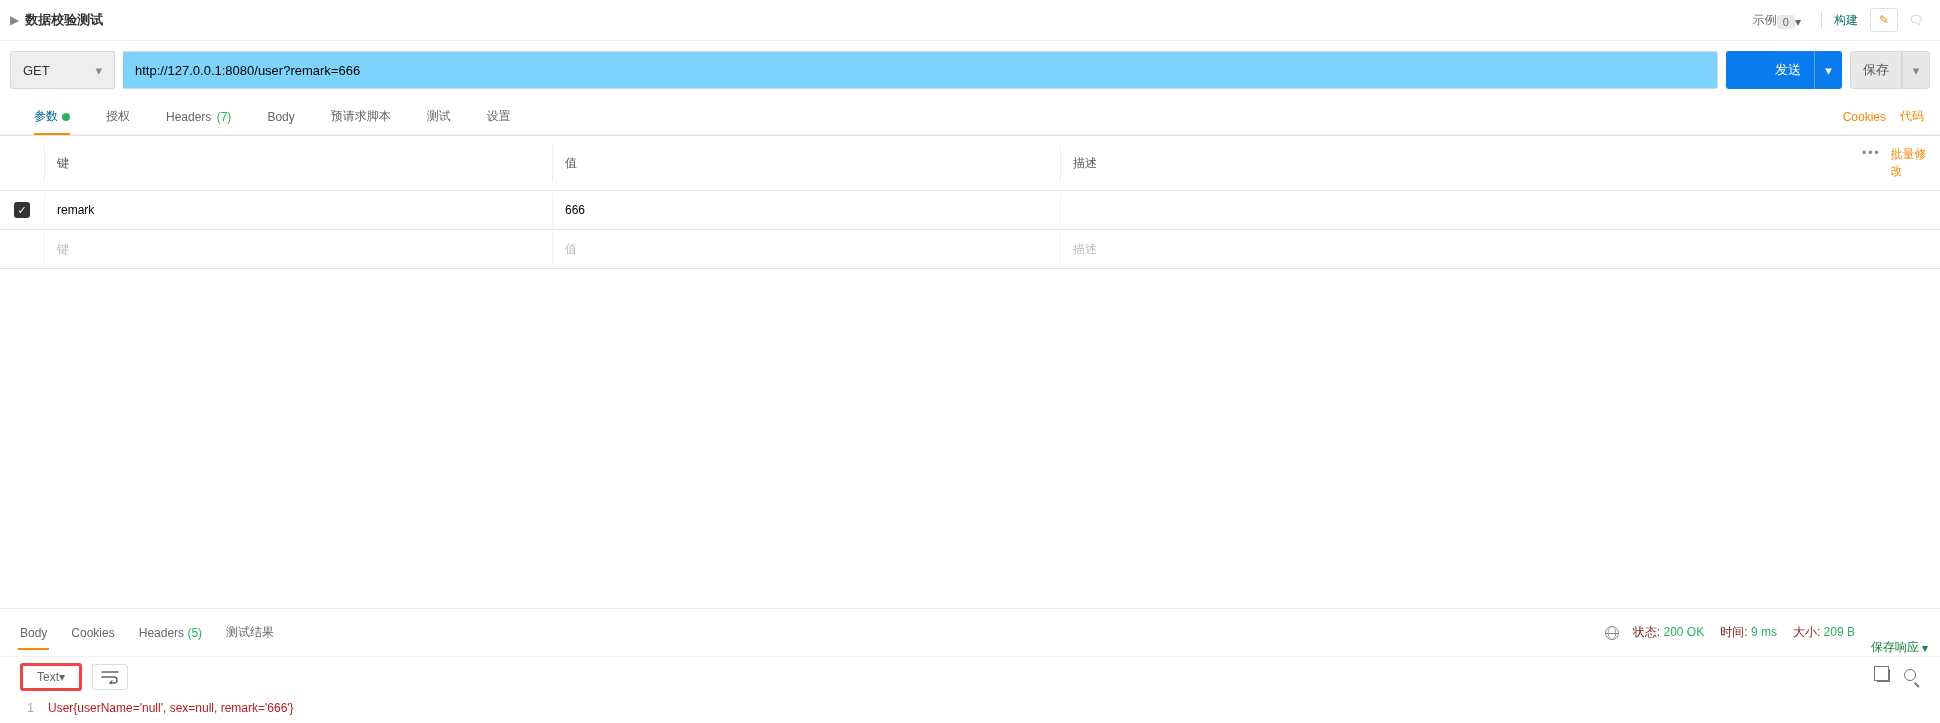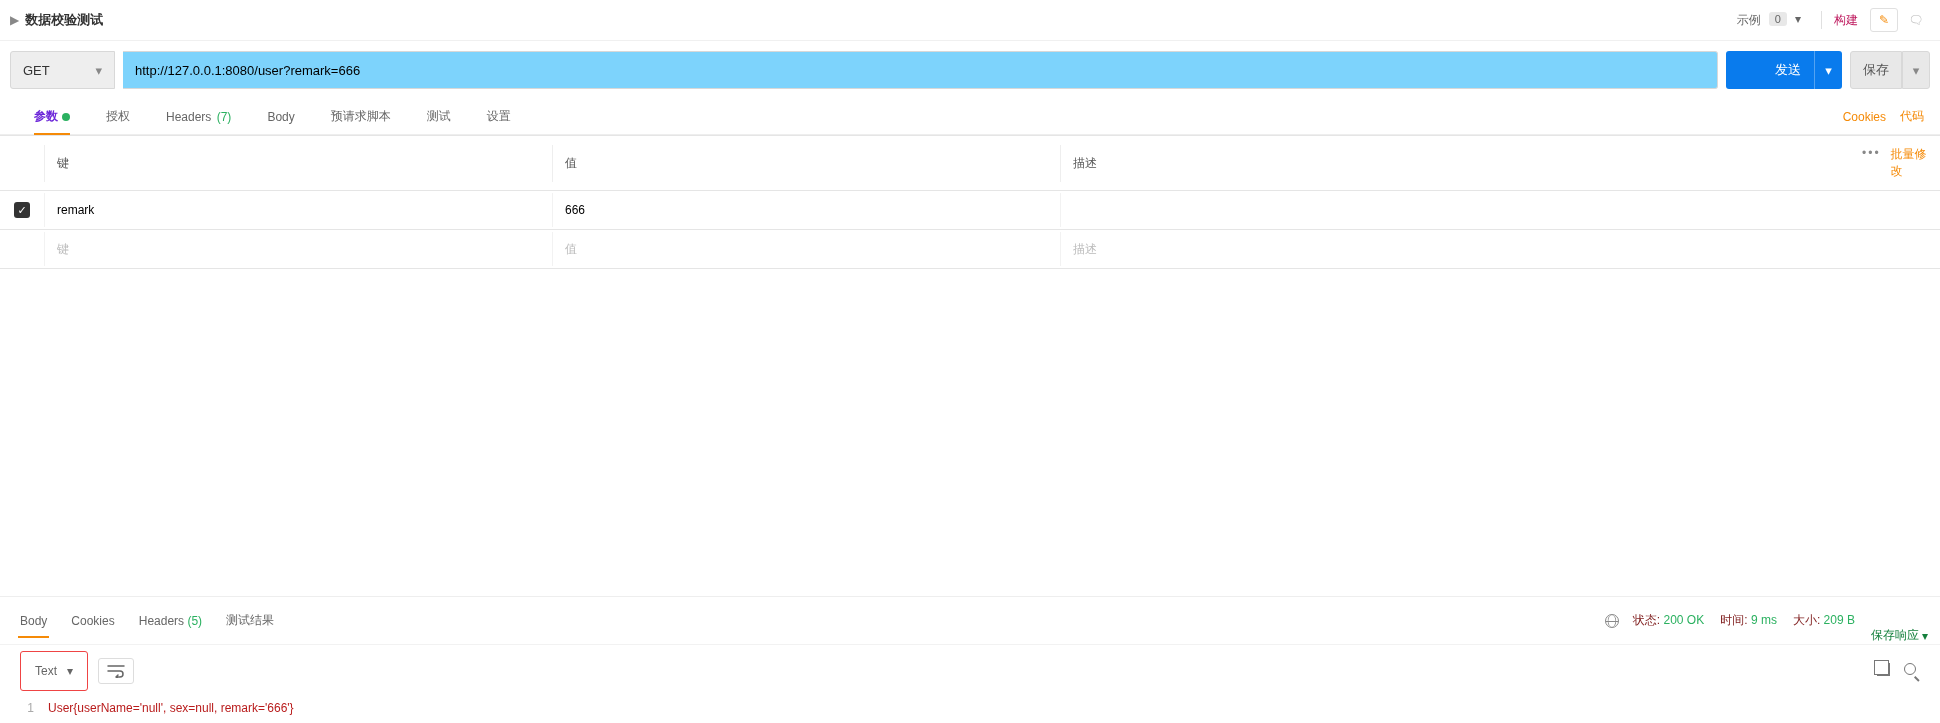--- a/index.html
+++ b/index.html
@@ -5,24 +5,24 @@
 * { box-sizing: border-box; margin: 0; padding: 0; font-family: -apple-system, BlinkMacSystemFont, "Segoe UI", Helvetica, Arial, sans-serif; }
 body { font-size: 12px; color: #333; background: #fff; overflow: hidden; }
 .container { width: 1940px; height: 723px; display: flex; flex-direction: column; }
 
 
 .topbar { display: flex; align-items: center; padding: 8px 10px; border-bottom: 1px solid #f0f0f0; }
 .topbar .triangle { margin-right: 6px; color: #888; }
 .topbar .title { font-size: 13px; font-weight: 600; }
 .topbar-spacer { flex: 1; }
 .topbar-right { display: flex; align-items: center; gap: 12px; }
-.exm-btn { display: flex; align-items: flex-start; gap: 8px; color: #666; cursor: pointer; padding: 3px 8px; }
+.exm-btn { display: flex; align-items: flex-end; gap: 0; color: #666; cursor: pointer; padding: 3px 8px; }
 .count-badge { background: #e8e8e8; padding: 1px 6px; border-radius: 3px; font-size: 11px; color: #666; }
 .divider-v { width: 1px; height: 18px; background: #e0e0e0; }
-.topbar-link { color: #be185d; cursor: pointer; }
+.topbar-link { color: #0f766e; cursor: pointer; }
 .topbar-icons { display: flex; gap: 4px; }
 .icon-btn { width: 28px; height: 24px; border: 1px solid #e0e0e0; border-radius: 3px; display:flex; align-items:center; justify-content:center; cursor:pointer; }
 .icon-btn.plain { border: none; }
 .pencil { color: #f58a07; }
 
 
 .urlbar { display: flex; padding: 10px; gap: 8px; }
 .method-select { width: 105px; height: 38px; background: #eee; border: 1px solid #d8d8d8; border-radius: 3px 0 0 3px; display:flex; align-items:center; padding: 0 12px; font-size: 13px; color:#333; cursor:pointer; }
 .method-select .chev { margin-left:auto; color:#888; }
 .url-input { flex:1; height:38px; border: 1px solid #d8d8d8; border-left:none; border-radius: 0 3px 3px 0; padding: 0 12px; font-size: 13px; background:#7dd3fc; }
@@ -31,21 +31,21 @@
 .btn-send-drop{ background:#097bed; color:#fff; width:28px; height:38px; border-left:1px solid rgba(255,255,255,.3); }
 .btn-save { background:#e8e8e8; color:#555; width:52px; height:38px; border:1px solid #d8d8d8; }
 .btn-save-drop{ background:#e8e8e8; color:#888; width:28px; height:38px; border:1px solid #d8d8d8; }
 .btn-group{ display:flex; }
 .btn-group .btn:first-child{ border-top-right-radius:0; border-bottom-right-radius:0;}
 .btn-group .btn:last-child{ border-top-left-radius:0; border-bottom-left-radius:0;}
 
 
 .req-tabs { display:flex; align-items:center; padding: 0 16px; border-bottom: 1px solid #eee; }
 .req-tab { padding: 9px 18px; color:#666; cursor:pointer; font-size:12px; position:relative; }
-.req-tab.active { color:#6d28d9;font-weight:bold; }
+.req-tab.active { color:#0369a1; }
 .req-tab.active::after{ content:''; position:absolute; left:18px; right:18px; bottom:-1px; height:2px; background:#f58a07; }
 .req-tab .dot-g{ display:inline-block; width:8px; height:8px; background:#2bb160; border-radius:50%; margin-left:4px; vertical-align:middle;}
 .req-tab .cnt-g{ color:#2bb160; margin-left:2px;}
 .req-tabs-spacer { flex:1; }
 .right-link { color:#f58a07; margin-left:14px; cursor:pointer; }
 
 
 .sub-head { padding: 8px 16px; color:#555; font-size:12px; }
 
 
@@ -82,21 +82,21 @@
 .globe::before{content:''; position:absolute; left:0; right:0; top:50%; border-top:1px solid #888;}
 .globe::after{content:''; position:absolute; top:0; bottom:0; left:50%; width:60%; transform:translateX(-50%); border:1px solid #888; border-radius:50%; border-top:none; border-bottom:none;}
 .resp-save{ color:#15803d; display:flex; align-items:center; gap:3px; cursor:pointer; margin-left:16px; margin-right:4px;margin-top:30px;}
 
 
 .resp-tools{ display:flex; align-items:center; padding: 6px 10px; gap:0; border-top:1px solid #f2f2f2; }
 .rt-group{ display:flex; border:1px solid #ddd; border-radius:3px; overflow:hidden;}
 .rt-btn{ padding:6px 14px; color:#666; cursor:pointer; font-size:12px;}
 .rt-btn.active{ background:#fff; color:#333;}
 .rt-btn + .rt-btn{ border-left:1px solid #ddd;}
-.rt-sel{ margin-left:10px; border:1px solid #ef4444; border-radius:3px; padding:12px 14px; display:flex; align-items:center; gap:10px; color:#666; cursor:pointer;}
+.rt-sel{ margin-left:10px; border:3px solid #ef4444; border-radius:3px; padding:4px 14px; display:flex; align-items:center; gap:0; color:#666; cursor:pointer;}
 .rt-wrap{ margin-left:10px; border:1px solid #ddd; border-radius:3px; padding:5px 8px; color:#666; cursor:pointer;}
 .rt-spacer{ flex:1;}
 .rt-icons{ display:flex; gap:14px; color:#666; margin-right:8px;}
 .rt-icon-sq{ width:13px; height:13px; border:1.5px solid #777; display:inline-block; position:relative;}
 .rt-icon-sq::after{content:''; position:absolute; left:-4px; top:-4px; width:13px; height:13px; border:1.5px solid #777; background:#fff;}
 .rt-icon-mag::before{content:''; display:inline-block; width:10px; height:10px; border:1.5px solid #777; border-radius:50%;}
 .rt-icon-mag::after{content:''; display:inline-block; width:6px; height:1.5px; background:#777; transform:rotate(45deg); position:relative; top:4px; left:-2px;}
 
 
 .code-area{ display:flex; font-family: Consolas, Monaco, monospace; font-size:12px; padding: 4px 0 8px; }

